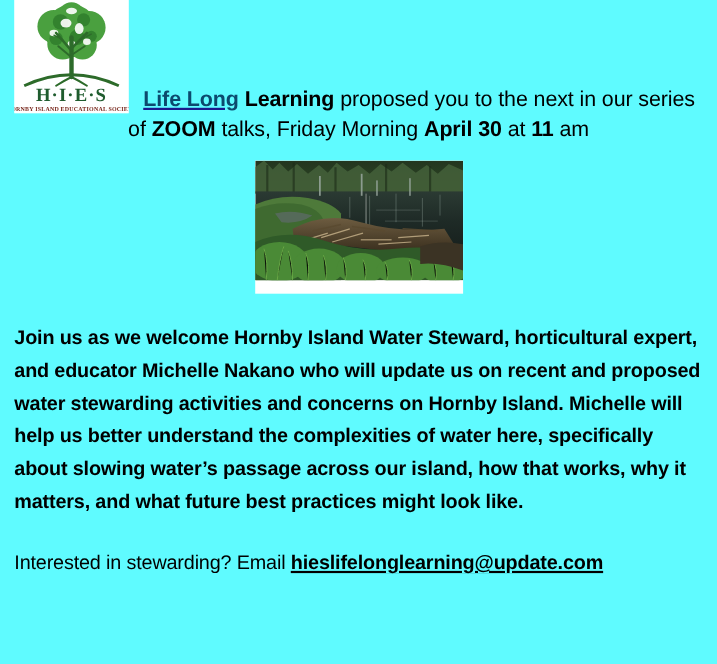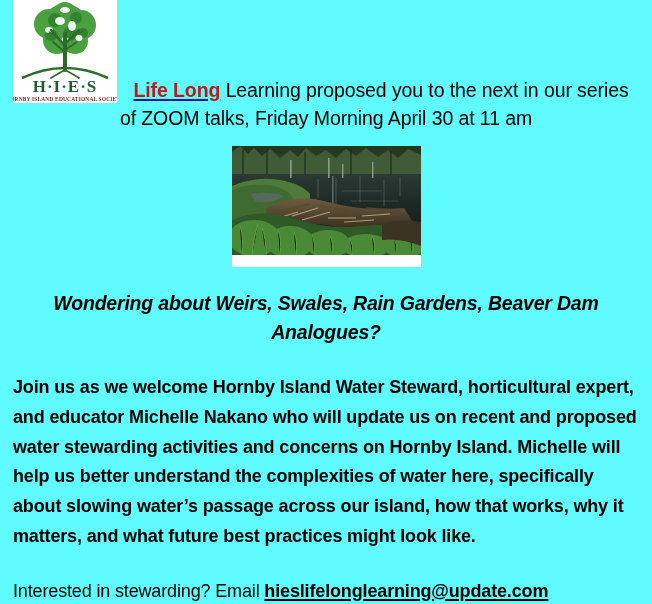--- a/index.html
+++ b/index.html
@@ -39,27 +39,27 @@
     position: relative;
     overflow: hidden;
   }
   .logo-svg { display: block; width: 104px; height: 103px; }
 
   .header-text {
     padding-top: 76px;
   }
   .link-lifelong {
     font-weight: bold;
-    color: #b91c1c;
+    color: #0c4a6e;
     text-decoration: underline;
     text-decoration-color: #1a1a8c;
     text-underline-offset: 2px;
     text-decoration-thickness: 2px;
   }
-  .b { font-weight: normal; }
+  .b { font-weight: bold; }
 
   
   .photo-wrap {
     clear: both;
     width: 189px;
     margin: 14px auto 0 auto;
     background: #ffffff;
     padding-bottom: 12px;
   }
   .photo {
@@ -266,19 +266,18 @@
           <path d="M142 109 Q144 98 140 90"></path>
           <path d="M164 109 Q166 99 162 91"></path>
           <path d="M180 109 Q182 98 178 90"></path>
         </g>
 
         <path d="M150 78 Q168 72 189 76 L189 100 Q168 92 150 94 Z" fill="#3b3324"></path>
       </svg>
     </div>
   </div>
 
-  <div class="headline">Wondering about Weirs, Swales, Rain Gardens, Beaver Dam Analogues?</div>
 
   <div class="body-para">Join us as we welcome Hornby Island Water Steward, horticultural expert, and educator Michelle Nakano who will update us on recent and proposed water stewarding activities and concerns on Hornby Island. Michelle will help us better understand the complexities of water here, specifically about slowing water’s passage across our island, how that works, why it matters, and what future best practices might look like.</div>
 
   <div class="contact-para"><span>Interested in stewarding? Email </span><a href="#" class="email-link">hieslifelonglearning@update.com</a><br></div>
 
 </div>
 
 </body></html>

